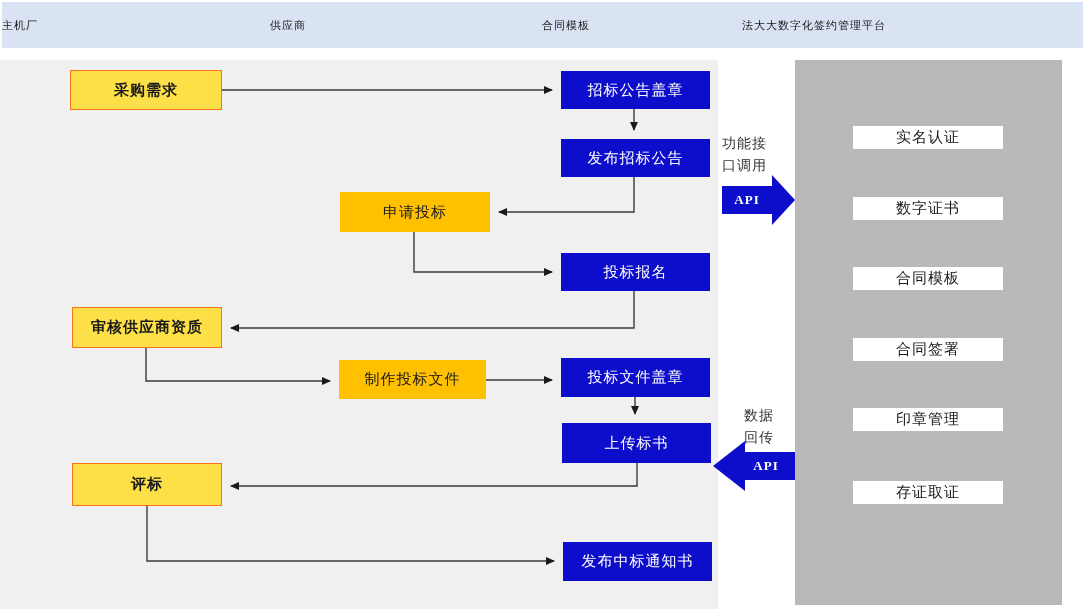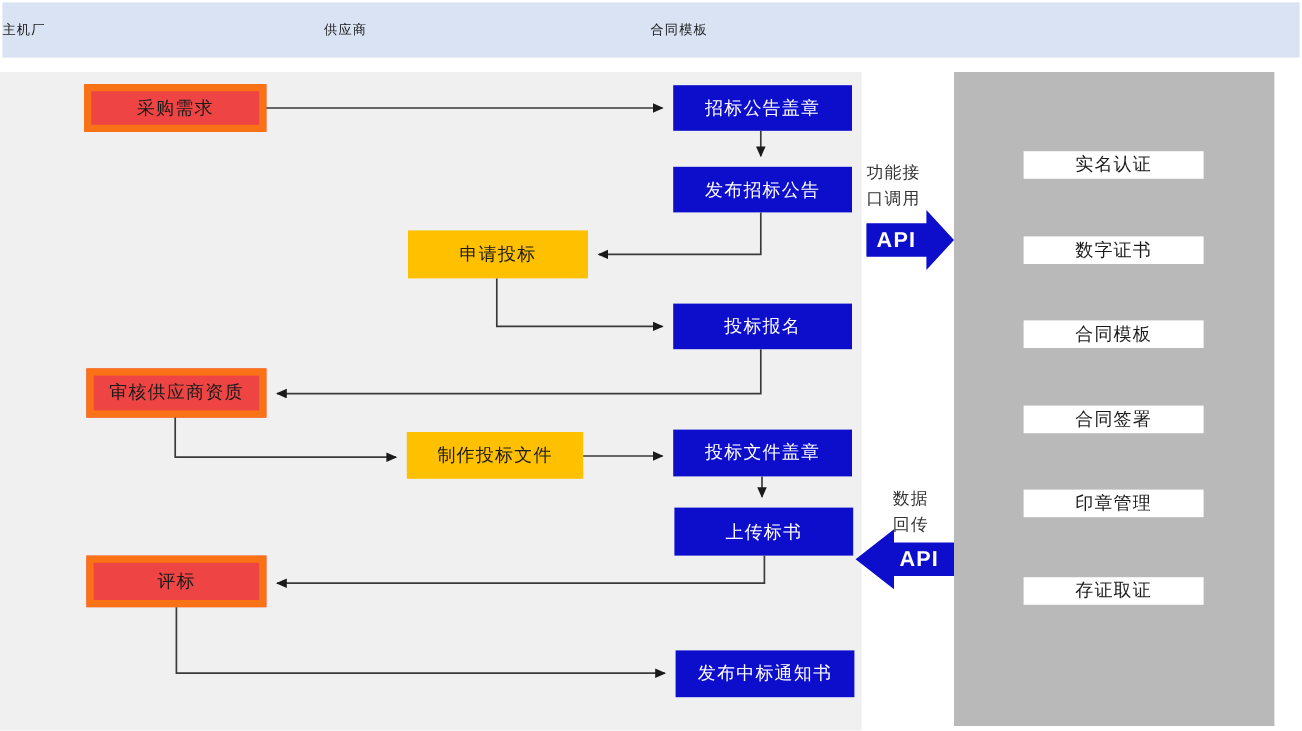--- a/index.html
+++ b/index.html
@@ -30,50 +30,52 @@
   }
   .platform-panel{
     position:absolute;left:795px;top:60px;width:267px;height:545px;
     background:#b9b9b9;
   }
   
   .fbox{
     position:absolute;display:flex;align-items:center;justify-content:center;
     font-size:15px;letter-spacing:1px;box-sizing:border-box;
   }
-  .fbox.plain{background:#ef4444;border:6px solid #f97316;color:#1a1a1a;}
+  .fbox.plain{background:#fde047;border:1px solid #f97316;color:#1a1a1a;font-weight:bold;}
   .fbox.platform{background:#0d0dcc;color:#ffffff;}
   .fbox.supplier{background:#ffc000;color:#1a1a1a;}
   .pbox{
     position:absolute;left:853px;width:150px;height:23px;
     display:flex;align-items:center;justify-content:center;
     background:#ffffff;color:#1a1a1a;font-size:15px;letter-spacing:1px;
   }
   
   #connectors{position:absolute;left:0;top:0;pointer-events:none;}
   
   .api-label{
     position:absolute;font-size:14px;line-height:22px;color:#333333;
     letter-spacing:1px;
   }
   .api-badge{
     position:absolute;width:50px;height:20px;line-height:20px;
-    text-align:center;color:#ffffff;font-size:18px;font-weight:bold;
+    text-align:center;color:#ffffff;font-size:13px;font-weight:bold;
     letter-spacing:1px;
+    font-family:Liberation Serif, serif;
   }
 </style>
 </head>
 <body>
 
 <div id="canvas">
 
   <div class="lane-header">
     <div class="lane-title lt1">主机厂</div>
     <div class="lane-title lt2">供应商</div>
     <div class="lane-title lt3">合同模板</div>
+    <div class="lane-title lt4">法大大数字化签约管理平台</div>
   </div>
 
   <div class="main-area"></div>
   <div class="platform-panel"></div>
 
   <div class="fbox plain" style="left:70px;top:70px;width:152px;height:40px;">采购需求</div>
   <div class="fbox platform" style="left:561px;top:139px;width:149px;height:38px;">发布招标公告</div>
   <div class="fbox platform" style="left:561px;top:71px;width:149px;height:38px;">招标公告盖章</div>
   <div class="fbox supplier" style="left:340px;top:192px;width:150px;height:40px;">申请投标</div>
   <div class="fbox platform" style="left:561px;top:253px;width:149px;height:38px;">投标报名</div>

